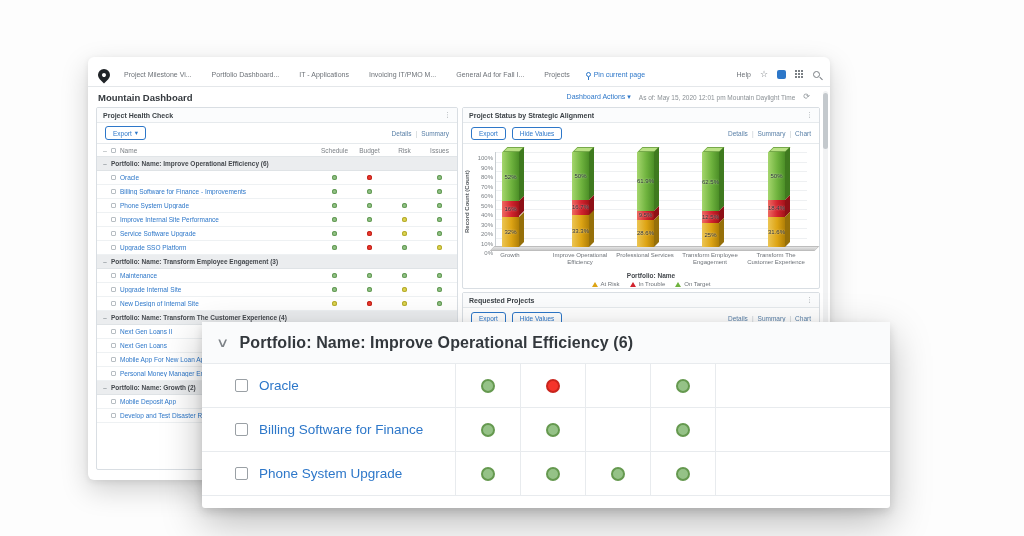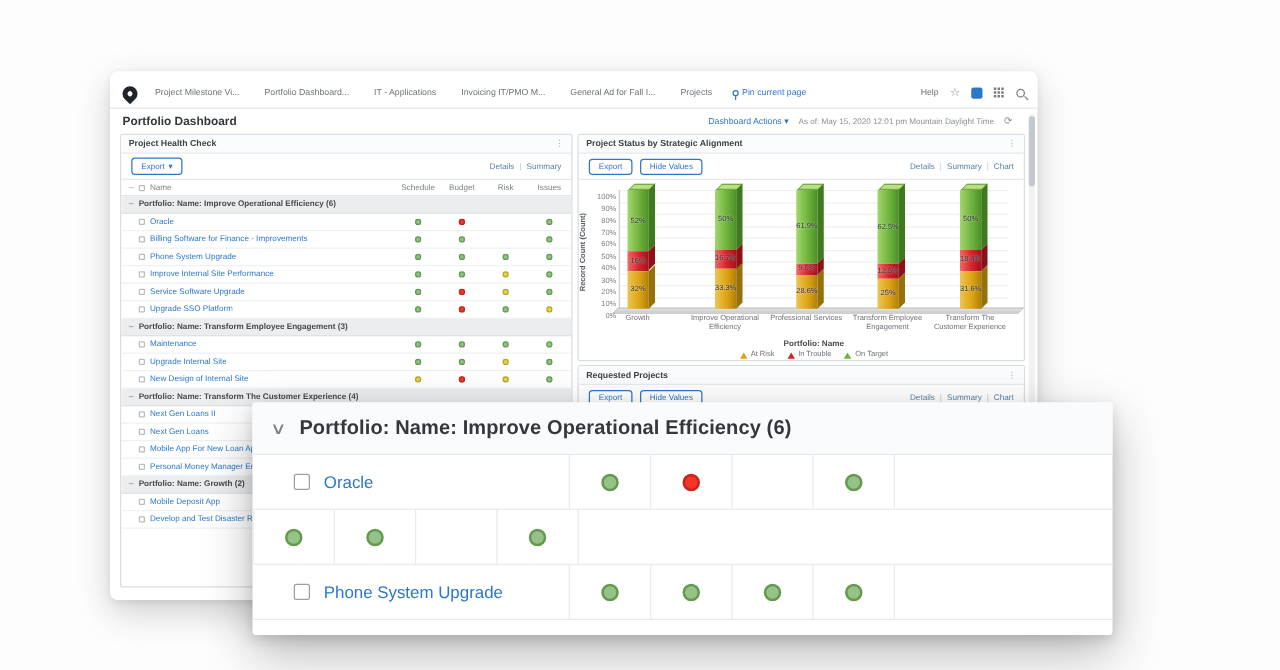--- a/index.html
+++ b/index.html
@@ -151,21 +151,21 @@
           <b></b>
           <b></b>
           <b></b>
           <b></b>
         </span>
       <span class="search-icon"></span>
     </div>
   </div>
 
   <div class="page-header">
-    <span class="page-title">Portfolio Dashboard</span>
+    <span class="page-title">Mountain Dashboard</span>
     <div class="header-right">
       <span class="dash-actions">
         <span>Dashboard Actions</span> <span>▾</span>
       </span>
       <span class="timestamp">As of: May 15, 2020 12:01 pm Mountain Daylight Time</span>
       <span class="refresh-icon">⟳</span>
     </div>
   </div>
 
   <div class="panel health-panel">
@@ -625,20 +625,24 @@
         <div class="ov-cell">
           <span class="ov-dot red"></span>
         </div>
         <div class="ov-cell"></div>
         <div class="ov-cell">
           <span class="ov-dot green"></span>
         </div>
         <div class="ov-fill"></div>
       </div>
       <div class="ov-row">
+        <div class="ov-name">
+          <span class="ov-cb"></span>
+          <span>Billing Software for Finance</span>
+        </div>
         <div class="ov-cell">
           <span class="ov-dot green"></span>
         </div>
         <div class="ov-cell">
           <span class="ov-dot green"></span>
         </div>
         <div class="ov-cell"></div>
         <div class="ov-cell">
           <span class="ov-dot green"></span>
         </div>

